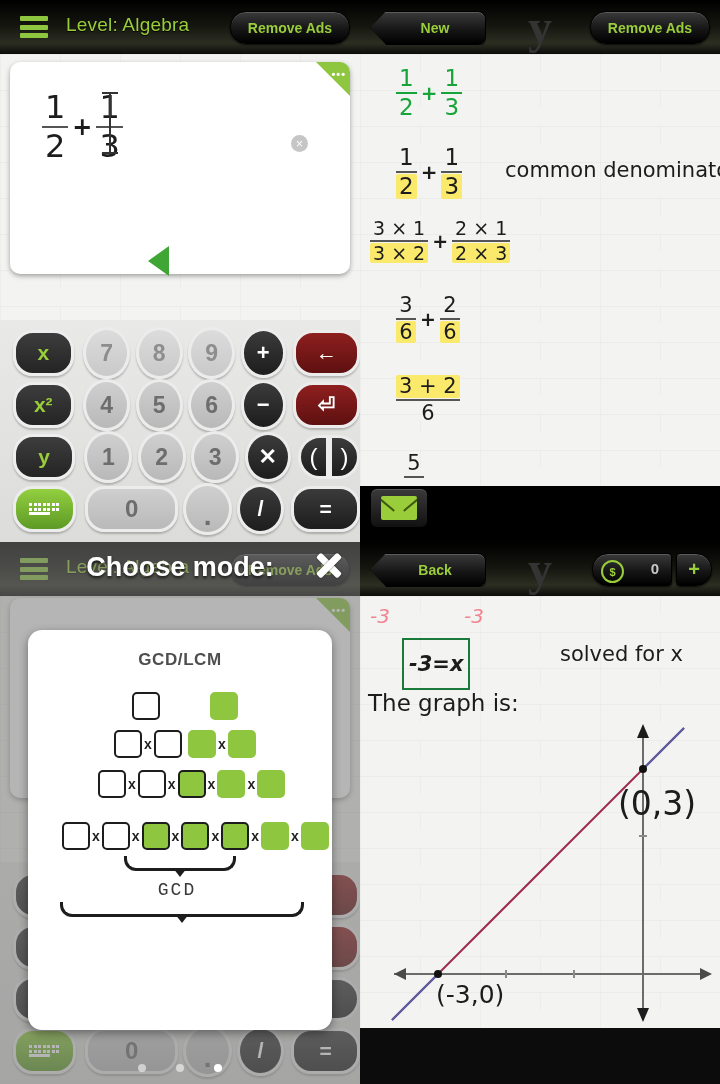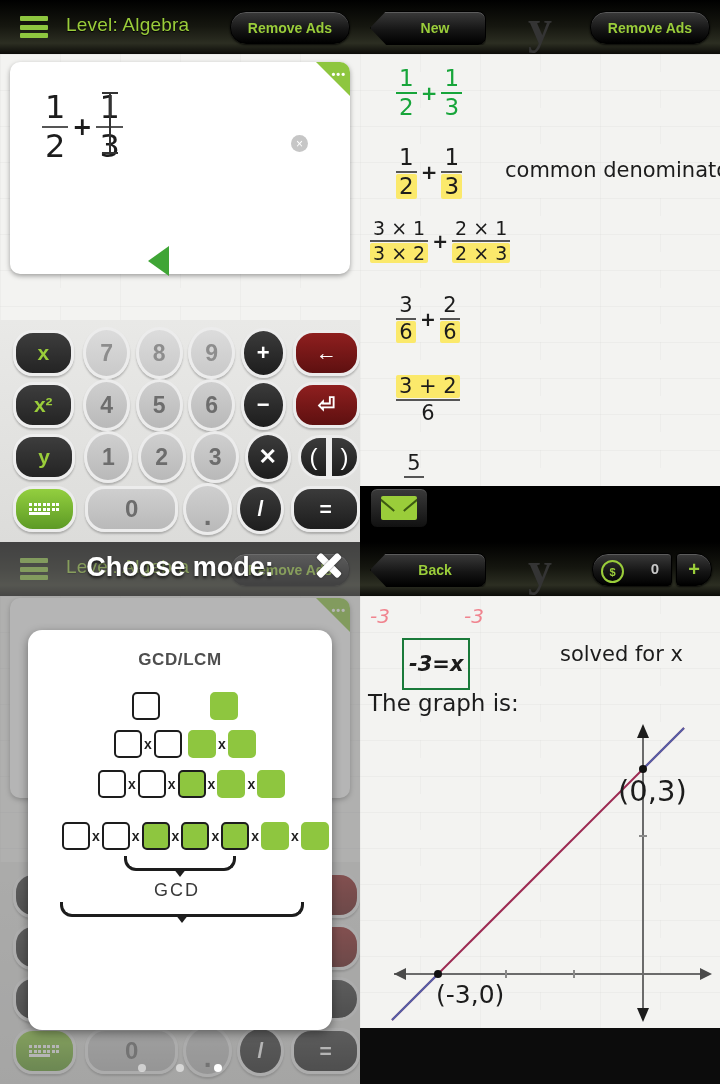--- a/index.html
+++ b/index.html
@@ -126,21 +126,21 @@
   .sq.w{background:#fff;border:2.5px solid #1d1d1d;}
   .sq.g{background:#8ec63f;border:2.5px solid #8ec63f;}
   .sq.go{background:#8ec63f;border:2.5px solid #1d1d1d;}
   .xm{display:inline-block;vertical-align:middle;font-size:14px;font-weight:bold;color:#1d1d1d;padding:0 2px;}
   .frow{position:absolute;display:flex;align-items:center;}
   .brace{position:absolute;border:3.5px solid #1d1d1d;border-top:none;
     border-radius:0 0 12px 12px;height:12px;}
   .brace:after{content:"";position:absolute;left:50%;top:100%;margin-left:-7px;
     width:14px;height:9px;background:#1d1d1d;
     clip-path:polygon(0 0,100% 0,50% 100%);}
-  .blabel{position:absolute;color:#3a3a3a;font-size:18px;letter-spacing:2px;text-align:center;}
+  .blabel{position:absolute;color:#3a3a3a;font-size:18px;letter-spacing:2px;text-align:center;font-family:Liberation Mono, monospace;}
 
   
   .dots{position:absolute;left:0;bottom:12px;width:360px;display:flex;justify-content:center;
     gap:30px;z-index:12;}
   .dots i{width:8px;height:8px;border-radius:50%;background:rgba(255,255,255,.55);display:block;}
   .dots i.on{background:#fff;}
   .mailbtn{position:absolute;left:10px;top:488px;width:56px;height:38px;border-radius:7px;
     background:linear-gradient(180deg,#3a3a3a,#111);border:1px solid #000;z-index:7;
     display:flex;align-items:center;justify-content:center;box-shadow:inset 0 1px 0 rgba(255,255,255,.15);}
   .envelope{width:36px;height:24px;background:#9acd3a;border-radius:2px;position:relative;overflow:hidden;}
@@ -572,19 +572,19 @@
       <line x1="214" y1="252" x2="214" y2="260" stroke="#8a8a8a" stroke-width="2"></line>
       <line x1="279" y1="118" x2="287" y2="118" stroke="#8a8a8a" stroke-width="2"></line>
 
       <line x1="32" y1="302" x2="324" y2="10" stroke="#9c2a52" stroke-width="2"></line>
       <line x1="32" y1="302" x2="78" y2="256" stroke="#5560a8" stroke-width="2"></line>
       <line x1="283" y1="51" x2="324" y2="10" stroke="#5560a8" stroke-width="2"></line>
 
       <circle cx="283" cy="51" r="4" fill="#111"></circle>
       <circle cx="78" cy="256" r="4" fill="#111"></circle>
     </svg>
-    <div class="hw" style="position:absolute;left:258px;top:232px;font-size:29px;">(0,3)</div>
+    <div class="hw" style="position:absolute;left:258px;top:242px;font-size:33px;">(0,3)</div>
     <div class="hw" style="position:absolute;left:76px;top:438px;font-size:25px;">(-3,0)</div>
 
     <div style="position:absolute;left:0;top:486px;width:360px;height:56px;background:#0c0c0c;"></div>
   </div>
 
 </div>
 
 </body></html>

